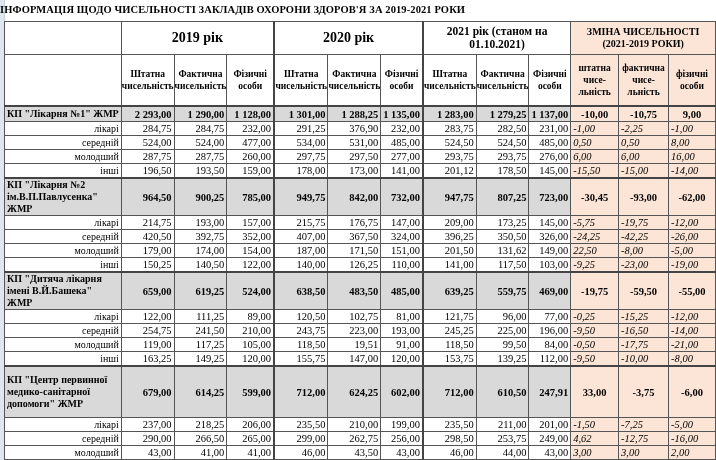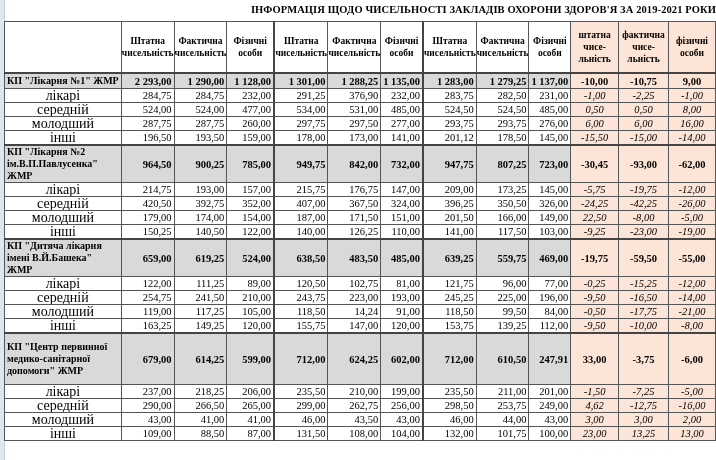--- a/index.html
+++ b/index.html
@@ -1,32 +1,32 @@
 <!DOCTYPE html>
 <html><head>
 <meta charset="utf-8">
 <style>
   html,body{margin:0;padding:0;background:#fff;}
   body{width:716px;height:460px;overflow:hidden;position:relative;font-family:"Liberation Serif","DejaVu Serif",serif;color:#000;}
   .leftbar{position:absolute;left:0;top:0;width:4px;height:460px;background:#dfe6ee;border-right:1px solid #c8d0da;}
-  .title{position:absolute;left:0;top:4px;width:716px;text-align:right;font-weight:bold;font-size:10.5px;letter-spacing:0.1px;}
+  .title{position:absolute;left:0;top:4px;width:716px;text-align:left;font-weight:bold;font-size:10.5px;letter-spacing:0.1px;}
   table{position:absolute;left:4px;top:21px;border-collapse:collapse;table-layout:fixed;}
   td{border:1px solid #555;padding:0 2px;font-size:10.5px;overflow:hidden;white-space:nowrap;}
   td.num{text-align:right;}
-  td.lab{text-align:center;font-size:14px;}
+  td.lab{text-align:right;font-size:10px;}
   tr.hdr1 td{height:32px;text-align:center;font-weight:bold;font-size:14px;}
   tr.hdr1 td.y21{font-size:11.5px;line-height:13px;white-space:normal;}
   tr.hdr1 td.chg{font-size:10px;line-height:12px;white-space:normal;background:#fce4d6;}
   tr.hdr2 td{height:50px;text-align:center;font-size:9.5px;line-height:12px;white-space:normal;padding:0;font-weight:bold;}
   tr.hdr2 td.chg{font-weight:bold;background:#fce4d6;}
   tr.grp td{background:#d9d9d9;font-weight:bold;border-top:2px solid #444;}
   tr.grp td.chg{background:#fce4d6;text-align:center;}
   tr.grp td.name{text-align:left;white-space:normal;line-height:12px;font-size:10px;}
   tr.sub td{height:13px;line-height:13px;}
-  tr.sub td.chg{background:#fce4d6;text-align:center;font-style:italic;}
+  tr.sub td.chg{background:#fce4d6;text-align:left;font-style:italic;}
   td.thick{border-right:2px solid #444;}
 </style>
 </head>
 <body>
 
 <div class="leftbar"></div>
 <div class="title">ІНФОРМАЦІЯ ЩОДО ЧИСЕЛЬНОСТІ ЗАКЛАДІВ ОХОРОНИ ЗДОРОВ'Я ЗА 2019-2021 РОКИ</div>
 
 <table>
   <colgroup>
@@ -38,20 +38,27 @@
       <col style="width:52px">
       <col style="width:41px">
     <col style="width:52px">
       <col style="width:52px">
       <col style="width:35px">
     <col style="width:50px">
       <col style="width:51px">
       <col style="width:49px">
   </colgroup>
   <tbody id="tbody">
+    <tr class="hdr1">
+      <td></td>
+      <td colspan="3" class="thick">2019 рік</td>
+      <td colspan="3" class="thick">2020 рік</td>
+      <td colspan="3" class="y21">2021 рік (станом на 01.10.2021)</td>
+      <td colspan="3" class="chg">ЗМІНА ЧИСЕЛЬНОСТІ (2021-2019 РОКИ)</td>
+    </tr>
     <tr class="hdr2">
       <td></td>
       <td>Штатна чисельність</td>
       <td>Фактична чисельність</td>
       <td class="thick">Фізичні особи</td>
       <td>Штатна чисельність</td>
       <td>Фактична чисельність</td>
       <td class="thick">Фізичні особи</td>
       <td>Штатна чисельність</td>
       <td>Фактична чисельність</td>
@@ -182,21 +189,21 @@
       </tr>
       <tr class="sub">
         <td class="lab">молодший</td>
         <td class="num">179,00</td>
         <td class="num">174,00</td>
         <td class="num thick">154,00</td>
         <td class="num">187,00</td>
         <td class="num">171,50</td>
         <td class="num thick">151,00</td>
         <td class="num">201,50</td>
-        <td class="num">166,00</td>
+        <td class="num">131,62</td>
         <td class="num">149,00</td>
         <td class="chg">22,50</td>
         <td class="chg">-8,00</td>
         <td class="chg">-5,00</td>
       </tr>
       <tr class="sub">
         <td class="lab">інші</td>
         <td class="num">150,25</td>
         <td class="num">140,50</td>
         <td class="num thick">122,00</td>
@@ -254,21 +261,21 @@
         <td class="chg">-9,50</td>
         <td class="chg">-16,50</td>
         <td class="chg">-14,00</td>
       </tr>
       <tr class="sub">
         <td class="lab">молодший</td>
         <td class="num">119,00</td>
         <td class="num">117,25</td>
         <td class="num thick">105,00</td>
         <td class="num">118,50</td>
-        <td class="num">14,24</td>
+        <td class="num">19,51</td>
         <td class="num thick">91,00</td>
         <td class="num">118,50</td>
         <td class="num">99,50</td>
         <td class="num">84,00</td>
         <td class="chg">-0,50</td>
         <td class="chg">-17,75</td>
         <td class="chg">-21,00</td>
       </tr>
       <tr class="sub">
         <td class="lab">інші</td>

